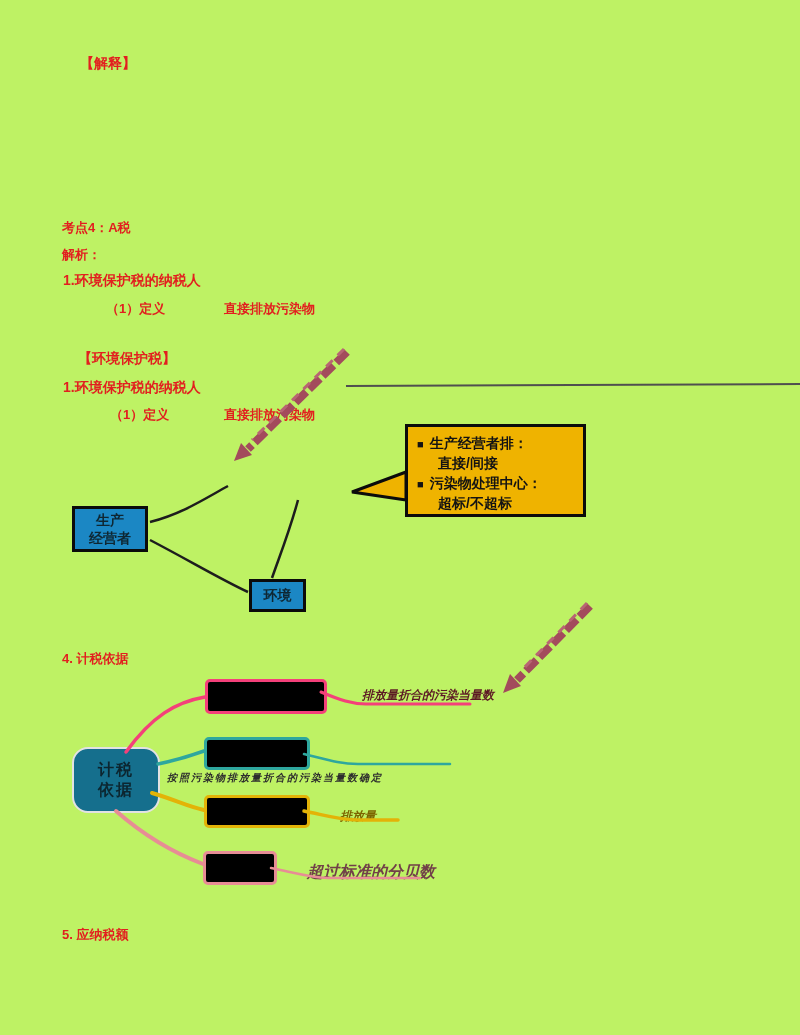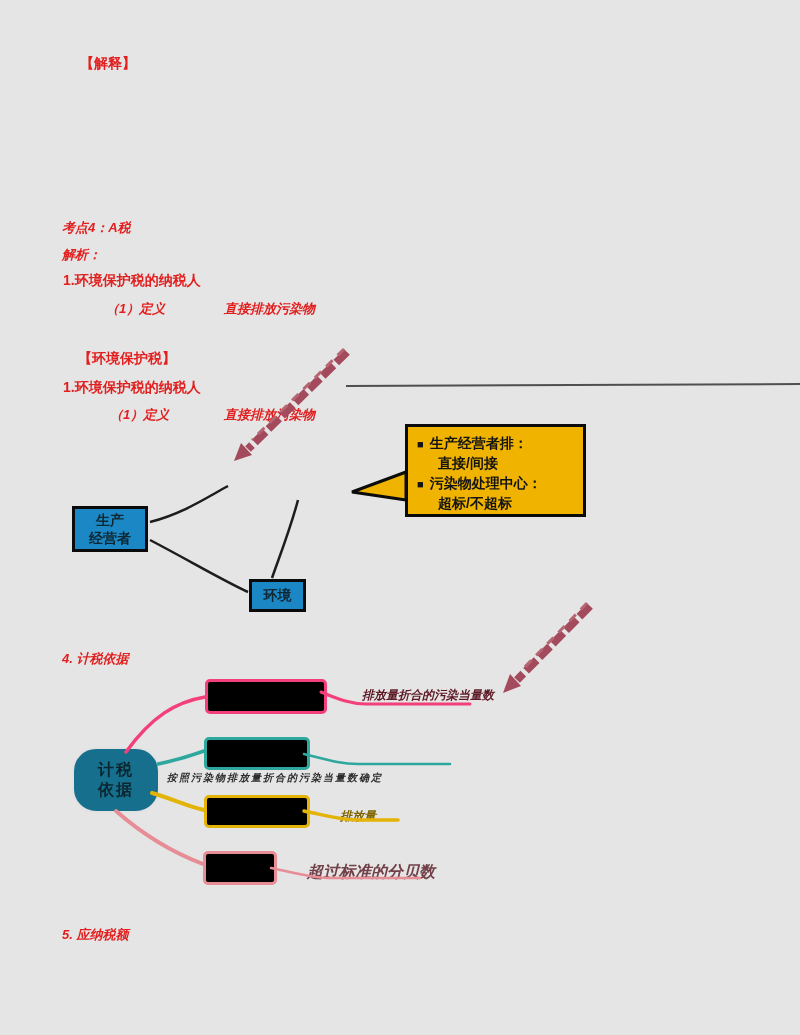--- a/index.html
+++ b/index.html
@@ -1,20 +1,20 @@
 <!DOCTYPE html>
 <html><head>
 <meta charset="utf-8">
 <style>
   html,body{margin:0;padding:0;background:#000;}
-  .page{position:relative;width:800px;height:1035px;background:#e5e5e5;overflow:hidden;
+  .page{position:relative;width:800px;height:1035px;background:#bef264;overflow:hidden;
         font-family:"Liberation Sans", sans-serif;}
   .abs{position:absolute;}
   .red{color:#e21f1f;font-weight:bold;white-space:nowrap;}
-  .f13{font-size:13px;font-style:italic;}
+  .f13{font-size:13px;}
 
   
   .bluebox{position:absolute;background:#1b87c4;border:3px solid #0b0b0b;
            color:#0e2733;font-weight:bold;text-align:center;
            display:flex;flex-direction:column;justify-content:center;line-height:1.32;}
   .box-processor{left:228px;top:452px;width:108px;height:44px;font-size:15px;}
   .box-producer{left:72px;top:506px;width:70px;height:40px;font-size:14px;}
   .box-env{left:249px;top:579px;width:51px;height:27px;font-size:14px;}
 
   
@@ -34,21 +34,21 @@
   .a4r{left:224px;top:300px;}
   .b-tag{left:78px;top:350px;font-size:14px;}
   .b1{left:63px;top:379px;font-size:14px;}
   .b2l{left:110px;top:406px;}
   .b2r{left:224px;top:406px;}
   .h4{left:62px;top:650px;}
   .h5{left:62px;top:926px;text-align:right;}
 
   
   .mm-node{position:absolute;left:72px;top:747px;width:84px;height:62px;
-           background:#156f8d;border:2px solid #e2e2e2;border-radius:24px;
+           background:#156f8d;border:2px solid #e2e2e2;border-radius:16px;
            color:#0c2630;font-weight:bold;font-size:16px;letter-spacing:2px;
            display:flex;flex-direction:column;justify-content:center;text-align:center;line-height:1.25;}
   .mm-box{position:absolute;background:#000;border-radius:5px;}
   .mm-box1{left:205px;top:679px;width:116px;height:29px;border:3px solid #f4407a;}
   .mm-box2{left:204px;top:737px;width:100px;height:27px;border:3px solid #2ea79e;}
   .mm-box3{left:204px;top:795px;width:100px;height:27px;border:3px solid #e3b307;}
   .mm-box4{left:203px;top:851px;width:68px;height:28px;border:3px solid #e78d95;}
   .mm-note{position:absolute;white-space:nowrap;font-weight:bold;font-style:italic;}
   .note1{left:362px;top:687px;color:#5c1824;font-size:12px;}
   .note2{left:167px;top:771px;color:#2d2d2d;font-size:10px;letter-spacing:2px;}

